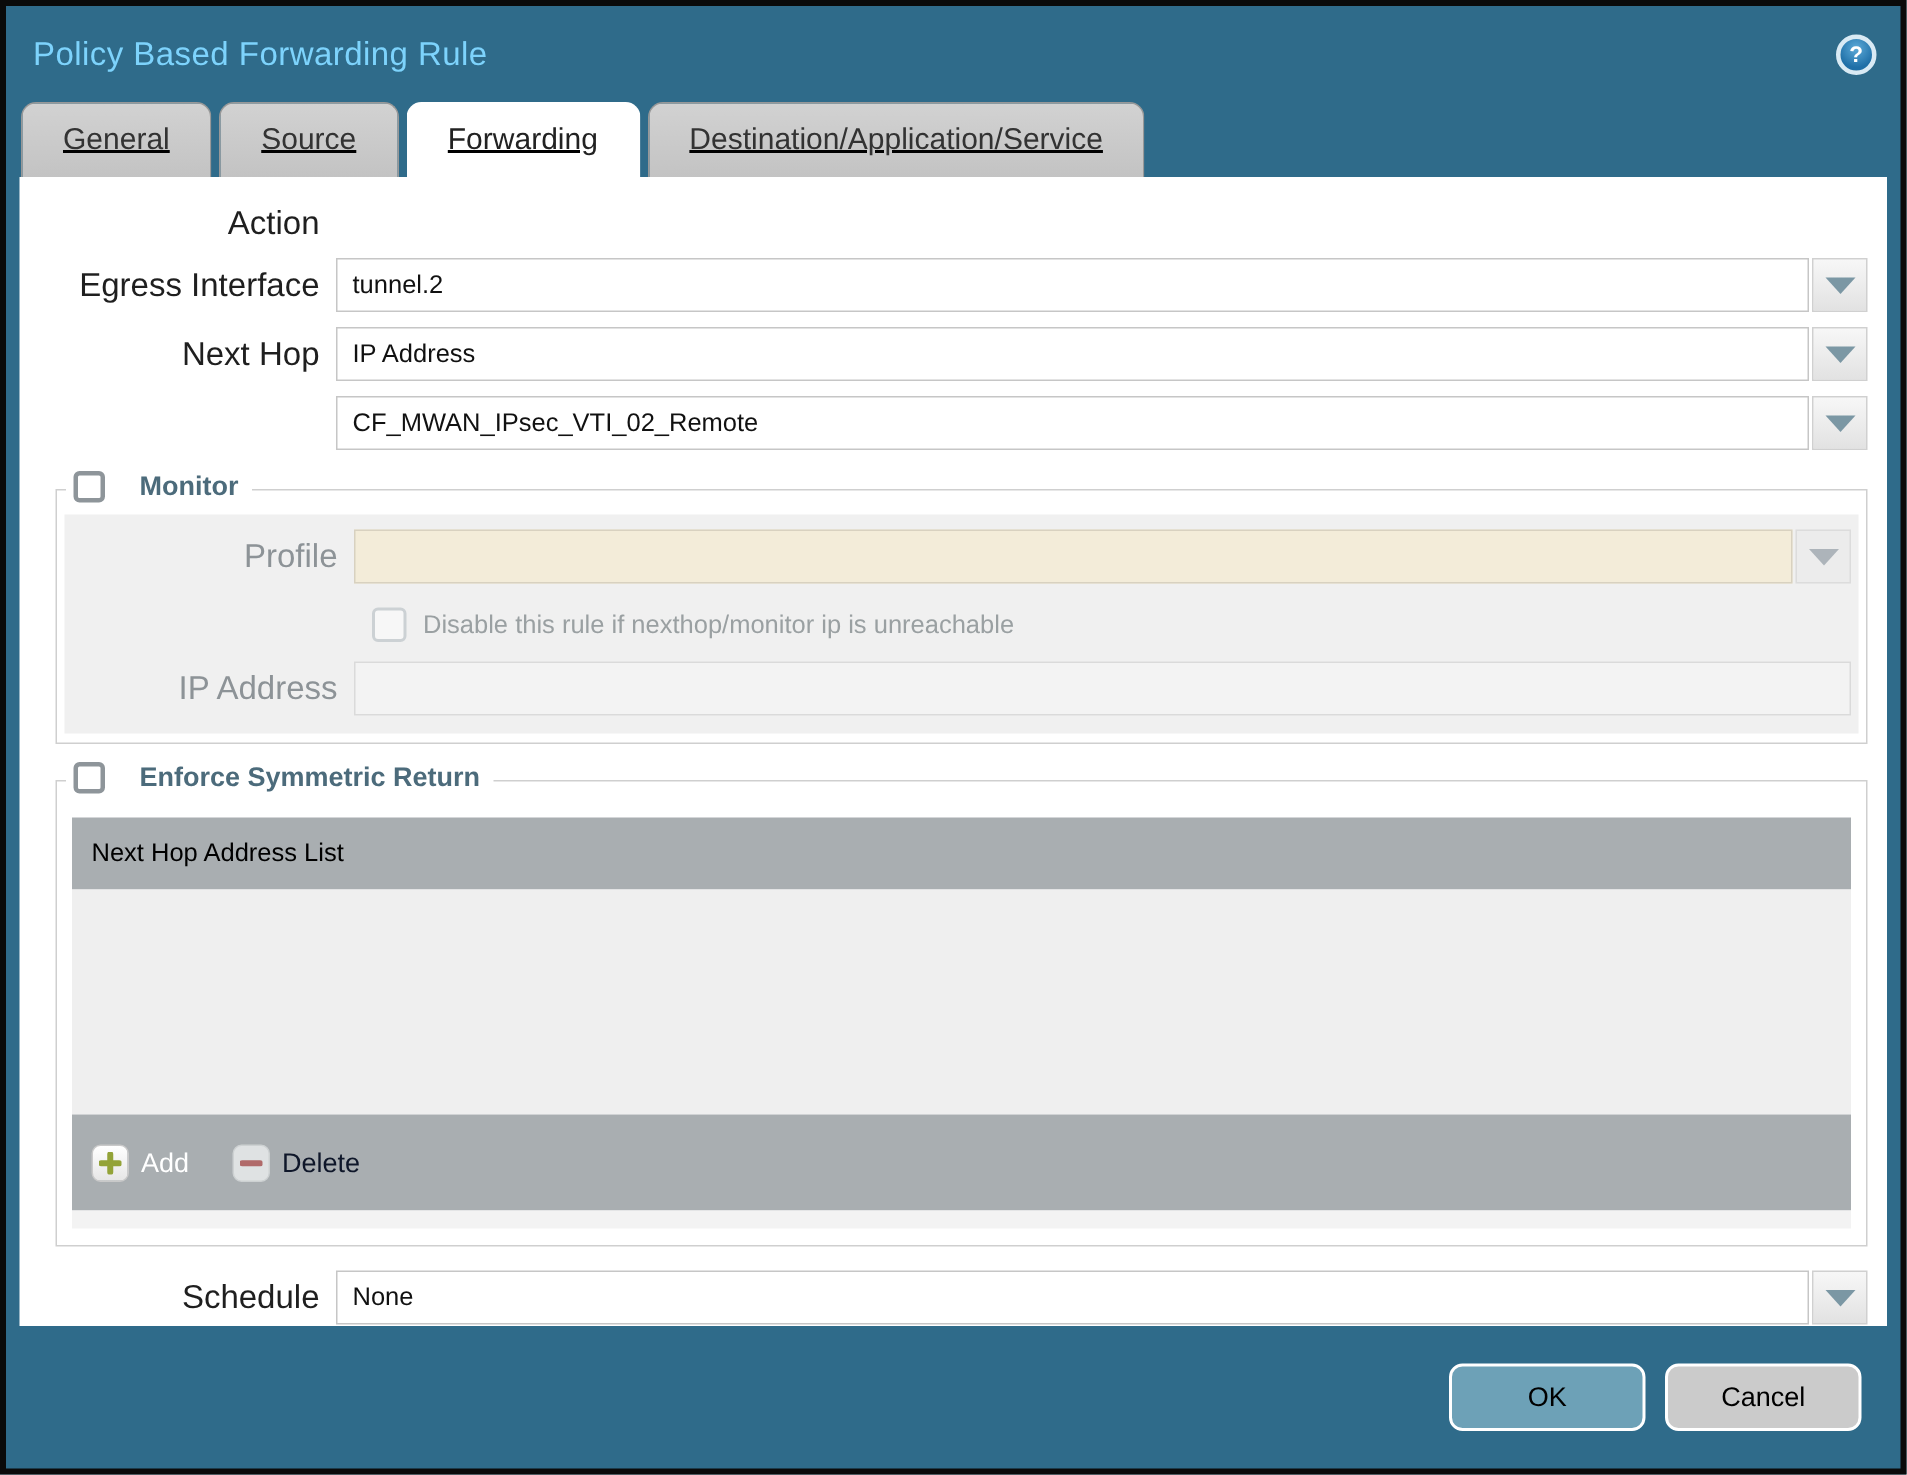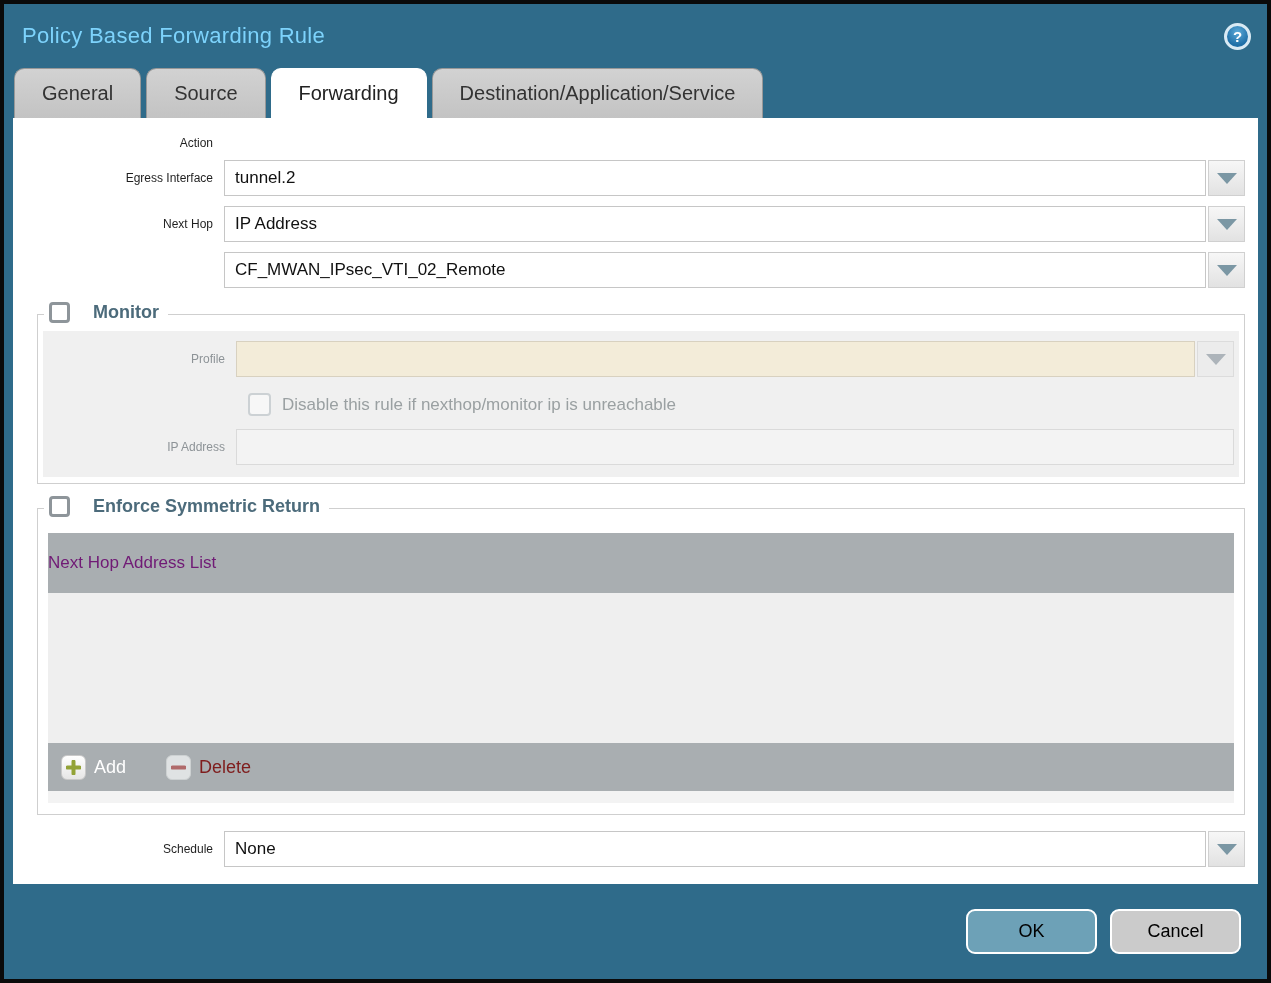--- a/index.html
+++ b/index.html
@@ -20,35 +20,35 @@
   .help {
     width:27px; height:27px; border-radius:50%;
     border:3px solid #d9eaf4;
     background:radial-gradient(circle at 50% 30%, #5caad8 0%, #1f6fa7 70%);
     color:#fff; font-size:15px; font-weight:bold;
     display:flex; align-items:center; justify-content:center;
     cursor:pointer;
   }
 
   
-  .tabbar { display:flex; align-items:flex-start; gap:5px; padding-left:10px; height:50px; }
+  .tabbar { display:flex; align-items:flex-start; gap:5px; padding-left:10px; height:50px;text-decoration:underline; }
   .tab {
     height:50px; display:flex; align-items:center;
     padding:0 27px; font-size:20px; color:#333;
     background:linear-gradient(#d2d2d2,#c3c3c3);
     border:1px solid #989898; border-bottom:none;
     border-radius:10px 10px 0 0; cursor:pointer; white-space:nowrap;
   }
   .tab.active { background:#ffffff; border-color:#ffffff; color:#222; }
 
   
   .content { flex:1; background:#ffffff; margin:0 9px; padding-top:18px; overflow:hidden; }
 
   .frow { display:flex; align-items:center; margin-bottom:10px; }
-  .flabel { width:211px; flex-shrink:0; text-align:right; padding-right:11px; font-size:12px; color:#1f1f1f; white-space:nowrap; }
+  .flabel { width:211px; flex-shrink:0; text-align:right; padding-right:11px; font-size:22px; color:#1f1f1f; white-space:nowrap; }
   .fctrl { flex:1; display:flex; margin-right:13px; }
   .tinput {
     flex:1; height:36px; border:1px solid #c6c6c6; background:#fff;
     display:flex; align-items:center; padding:0 10px;
     font-size:17px; color:#111; white-space:nowrap; overflow:hidden;
   }
   .ddbtn {
     width:37px; height:36px; margin-left:2px; flex-shrink:0;
     border:1px solid #d0d0d0; background:linear-gradient(#f7f7f7,#e2e2e2);
     display:flex; align-items:center; justify-content:center; cursor:pointer;
@@ -71,35 +71,35 @@
   .panel .fctrl { margin-right:0; }
   .profile-input { background:#f3ecd9; border-color:#d8d1c0; }
   .dis-input { background:#f3f3f3; border-color:#dadada; }
 
   .cbrow { display:flex; align-items:center; gap:11px; margin:13px 0 13px 200px; }
   .cb.light { border-color:#ccd1d4; border-width:2px; width:23px; height:23px; background:#f7f7f7; }
   .cbrow-label { font-size:17px; color:#9aa0a2; }
 
   
   .table { margin:8px 5px 5px 5px; }
-  .thead { background:#a9aeb1; color:#701a75; font-size:17px; height:60px; display:flex; align-items:center; padding-left:0; }
+  .thead { background:#a9aeb1; color:#000000; font-size:17px; height:48px; display:flex; align-items:center; padding-left:13px; }
   .tbody { height:150px; background:#efefef; }
-  .tfoot { background:#a9aeb1; height:48px; display:flex; align-items:center; padding-left:13px; gap:40px; }
+  .tfoot { background:#a9aeb1; height:64px; display:flex; align-items:center; padding-left:13px; gap:29px; }
   .tstrip { height:12px; background:#f3f3f3; }
 
   .tbtn { display:flex; align-items:center; gap:8px; cursor:pointer; }
   .tbtn-icon {
     width:25px; height:25px; border-radius:6px;
     background:linear-gradient(#ffffff,#e6e6e6); border:1px solid #c9c9c9;
     display:flex; align-items:center; justify-content:center;
   }
   .tbtn-label { color:#ffffff; font-size:18px; }
   .tbtn.disabled { cursor:default; }
   .tbtn.disabled .tbtn-icon { background:#dfe2e3; border-color:#cdd1d2; }
-  .tbtn.disabled .tbtn-label { color:#7f1d1d; }
+  .tbtn.disabled .tbtn-label { color:#0f172a; }
 
   
   .footerbar { height:95px; display:flex; align-items:center; justify-content:flex-end; gap:13px; padding-right:26px; }
   .btn {
     width:131px; height:45px; border:2px solid #ffffff; border-radius:9px;
     font-size:18px; color:#000000; display:flex; align-items:center; justify-content:center;
     cursor:pointer; font-family:"Liberation Sans", sans-serif;
   }
   .btn-ok { background:#6da1b7; }
   .btn-cancel { background:#cbcbcb; }

